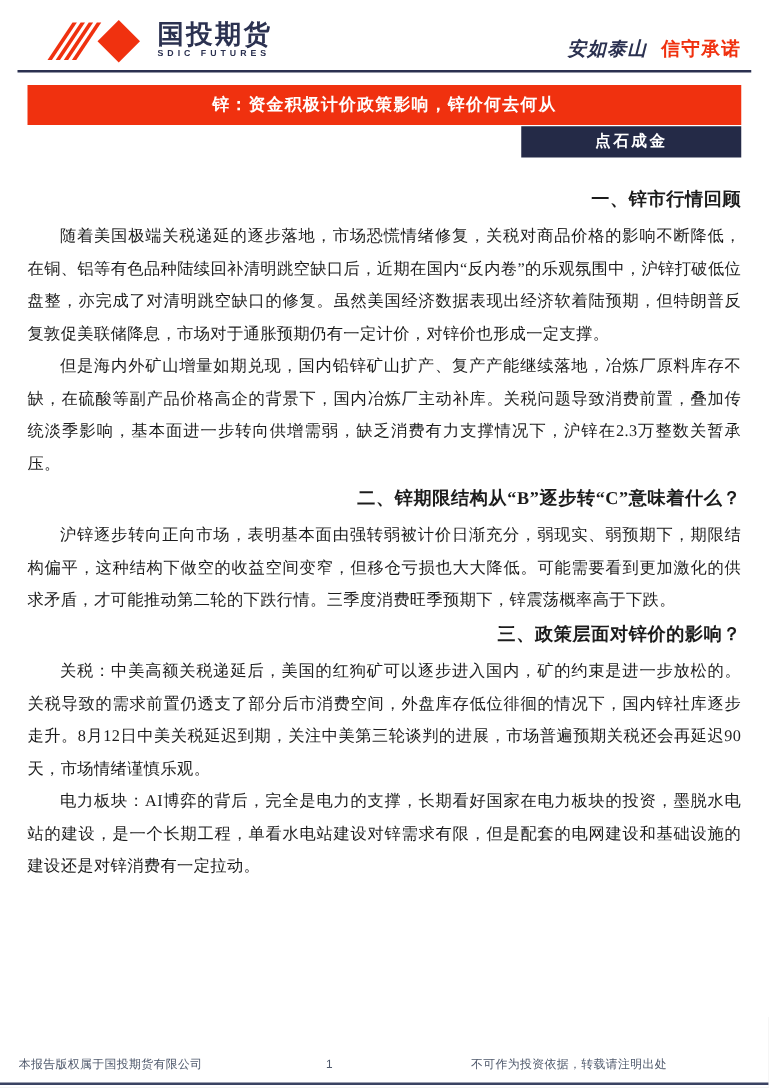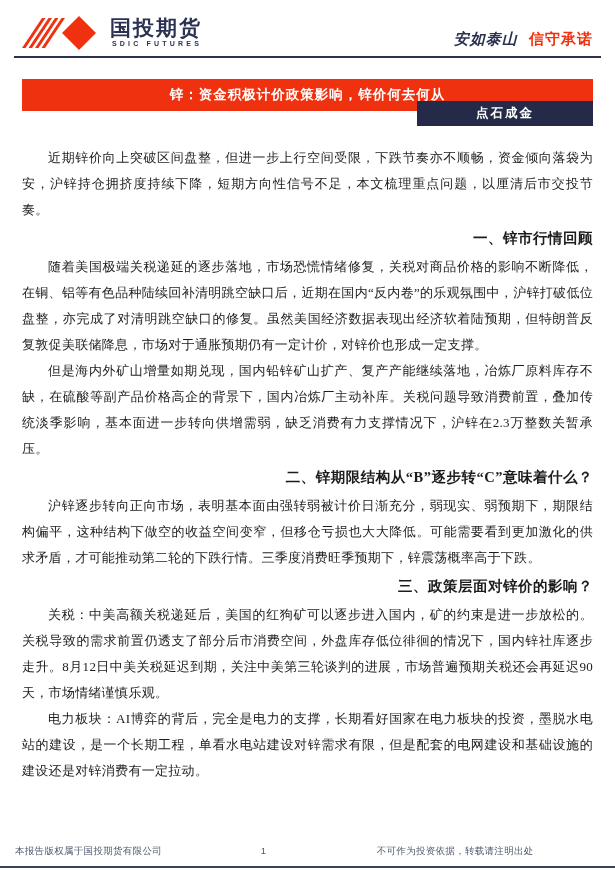--- a/index.html
+++ b/index.html
@@ -9,21 +9,21 @@
     background:#ffffff;
     margin:0 auto;
     overflow:hidden;
     font-family:"Liberation Serif","DejaVu Serif",serif;
     color:#1c1c1c;
   }
   
   .header{
     position:absolute;top:0;left:0;right:0;height:57px;
     display:flex;align-items:flex-end;justify-content:space-between;
-    padding:0 22px 6px 20px;box-sizing:border-box;text-align:right;
+    padding:0 22px 6px 36px;box-sizing:border-box;
   }
   .brand{display:flex;align-items:center;gap:8px;}
   .brand svg{display:block;}
   .brand-text{line-height:1;}
   .brand-cn{
     font-family:"Liberation Sans","DejaVu Sans",sans-serif;
     font-weight:bold;font-size:21px;color:#2b3150;letter-spacing:2px;
   }
   .brand-en{
     font-family:"Liberation Sans","DejaVu Sans",sans-serif;
@@ -35,21 +35,21 @@
     padding-bottom:2px;
   }
   .slogan-navy{color:#2b3150;font-style:italic;}
   .slogan-red{color:#f0310f;margin-left:6px;}
   .header-rule{
     position:absolute;top:56px;left:14px;right:14px;height:0;
     border-top:2px solid #2b3150;
   }
   
   .banner{
-    position:absolute;top:79px;left:22px;right:22px;height:32px;
+    position:absolute;top:68px;left:22px;right:22px;height:32px;
     background:#f0310f;color:#ffffff;
     font-family:"Liberation Sans","DejaVu Sans",sans-serif;
     font-weight:bold;font-size:13.5px;letter-spacing:1px;
     display:flex;align-items:center;justify-content:center;
   }
   .tag{
     position:absolute;top:101px;right:22px;width:176px;height:25px;
     background:#242a47;color:#ffffff;
     font-family:Liberation Serif, serif;
     font-weight:bold;font-size:12.5px;letter-spacing:2px;
@@ -107,21 +107,20 @@
       <span class="slogan-navy">安如泰山</span>
       <span class="slogan-red">信守承诺</span>
     </div>
   </div>
   <div class="header-rule"></div>
 
   <div class="banner">锌：资金积极计价政策影响，锌价何去何从</div>
   <div class="tag">点石成金</div>
 
   <div class="article">
-    <p class="indent">近期锌价向上突破区间盘整，但进一步上行空间受限，下跌节奏亦不顺畅，资金倾向落袋为安，沪锌持仓拥挤度持续下降，短期方向性信号不足，本文梳理重点问题，以厘清后市交投节奏。</p>
 
     <h2 class="sec">
       <span class="num">一、</span><span class="ttl">锌市行情回顾</span>
     </h2>
     <p class="indent">随着美国极端关税递延的逐步落地，市场恐慌情绪修复，关税对商品价格的影响不断降低，在铜、铝等有色品种陆续回补清明跳空缺口后，近期在国内“反内卷”的乐观氛围中，沪锌打破低位盘整，亦完成了对清明跳空缺口的修复。虽然美国经济数据表现出经济软着陆预期，但特朗普反复敦促美联储降息，市场对于通胀预期仍有一定计价，对锌价也形成一定支撑。</p>
     <p class="indent">但是海内外矿山增量如期兑现，国内铅锌矿山扩产、复产产能继续落地，冶炼厂原料库存不缺，在硫酸等副产品价格高企的背景下，国内冶炼厂主动补库。关税问题导致消费前置，叠加传统淡季影响，基本面进一步转向供增需弱，缺乏消费有力支撑情况下，沪锌在2.3万整数关暂承压。</p>
 
     <h2 class="sec">
       <span class="num">二、</span><span class="ttl">锌期限结构从“B”逐步转“C”意味着什么？</span>
     </h2>

